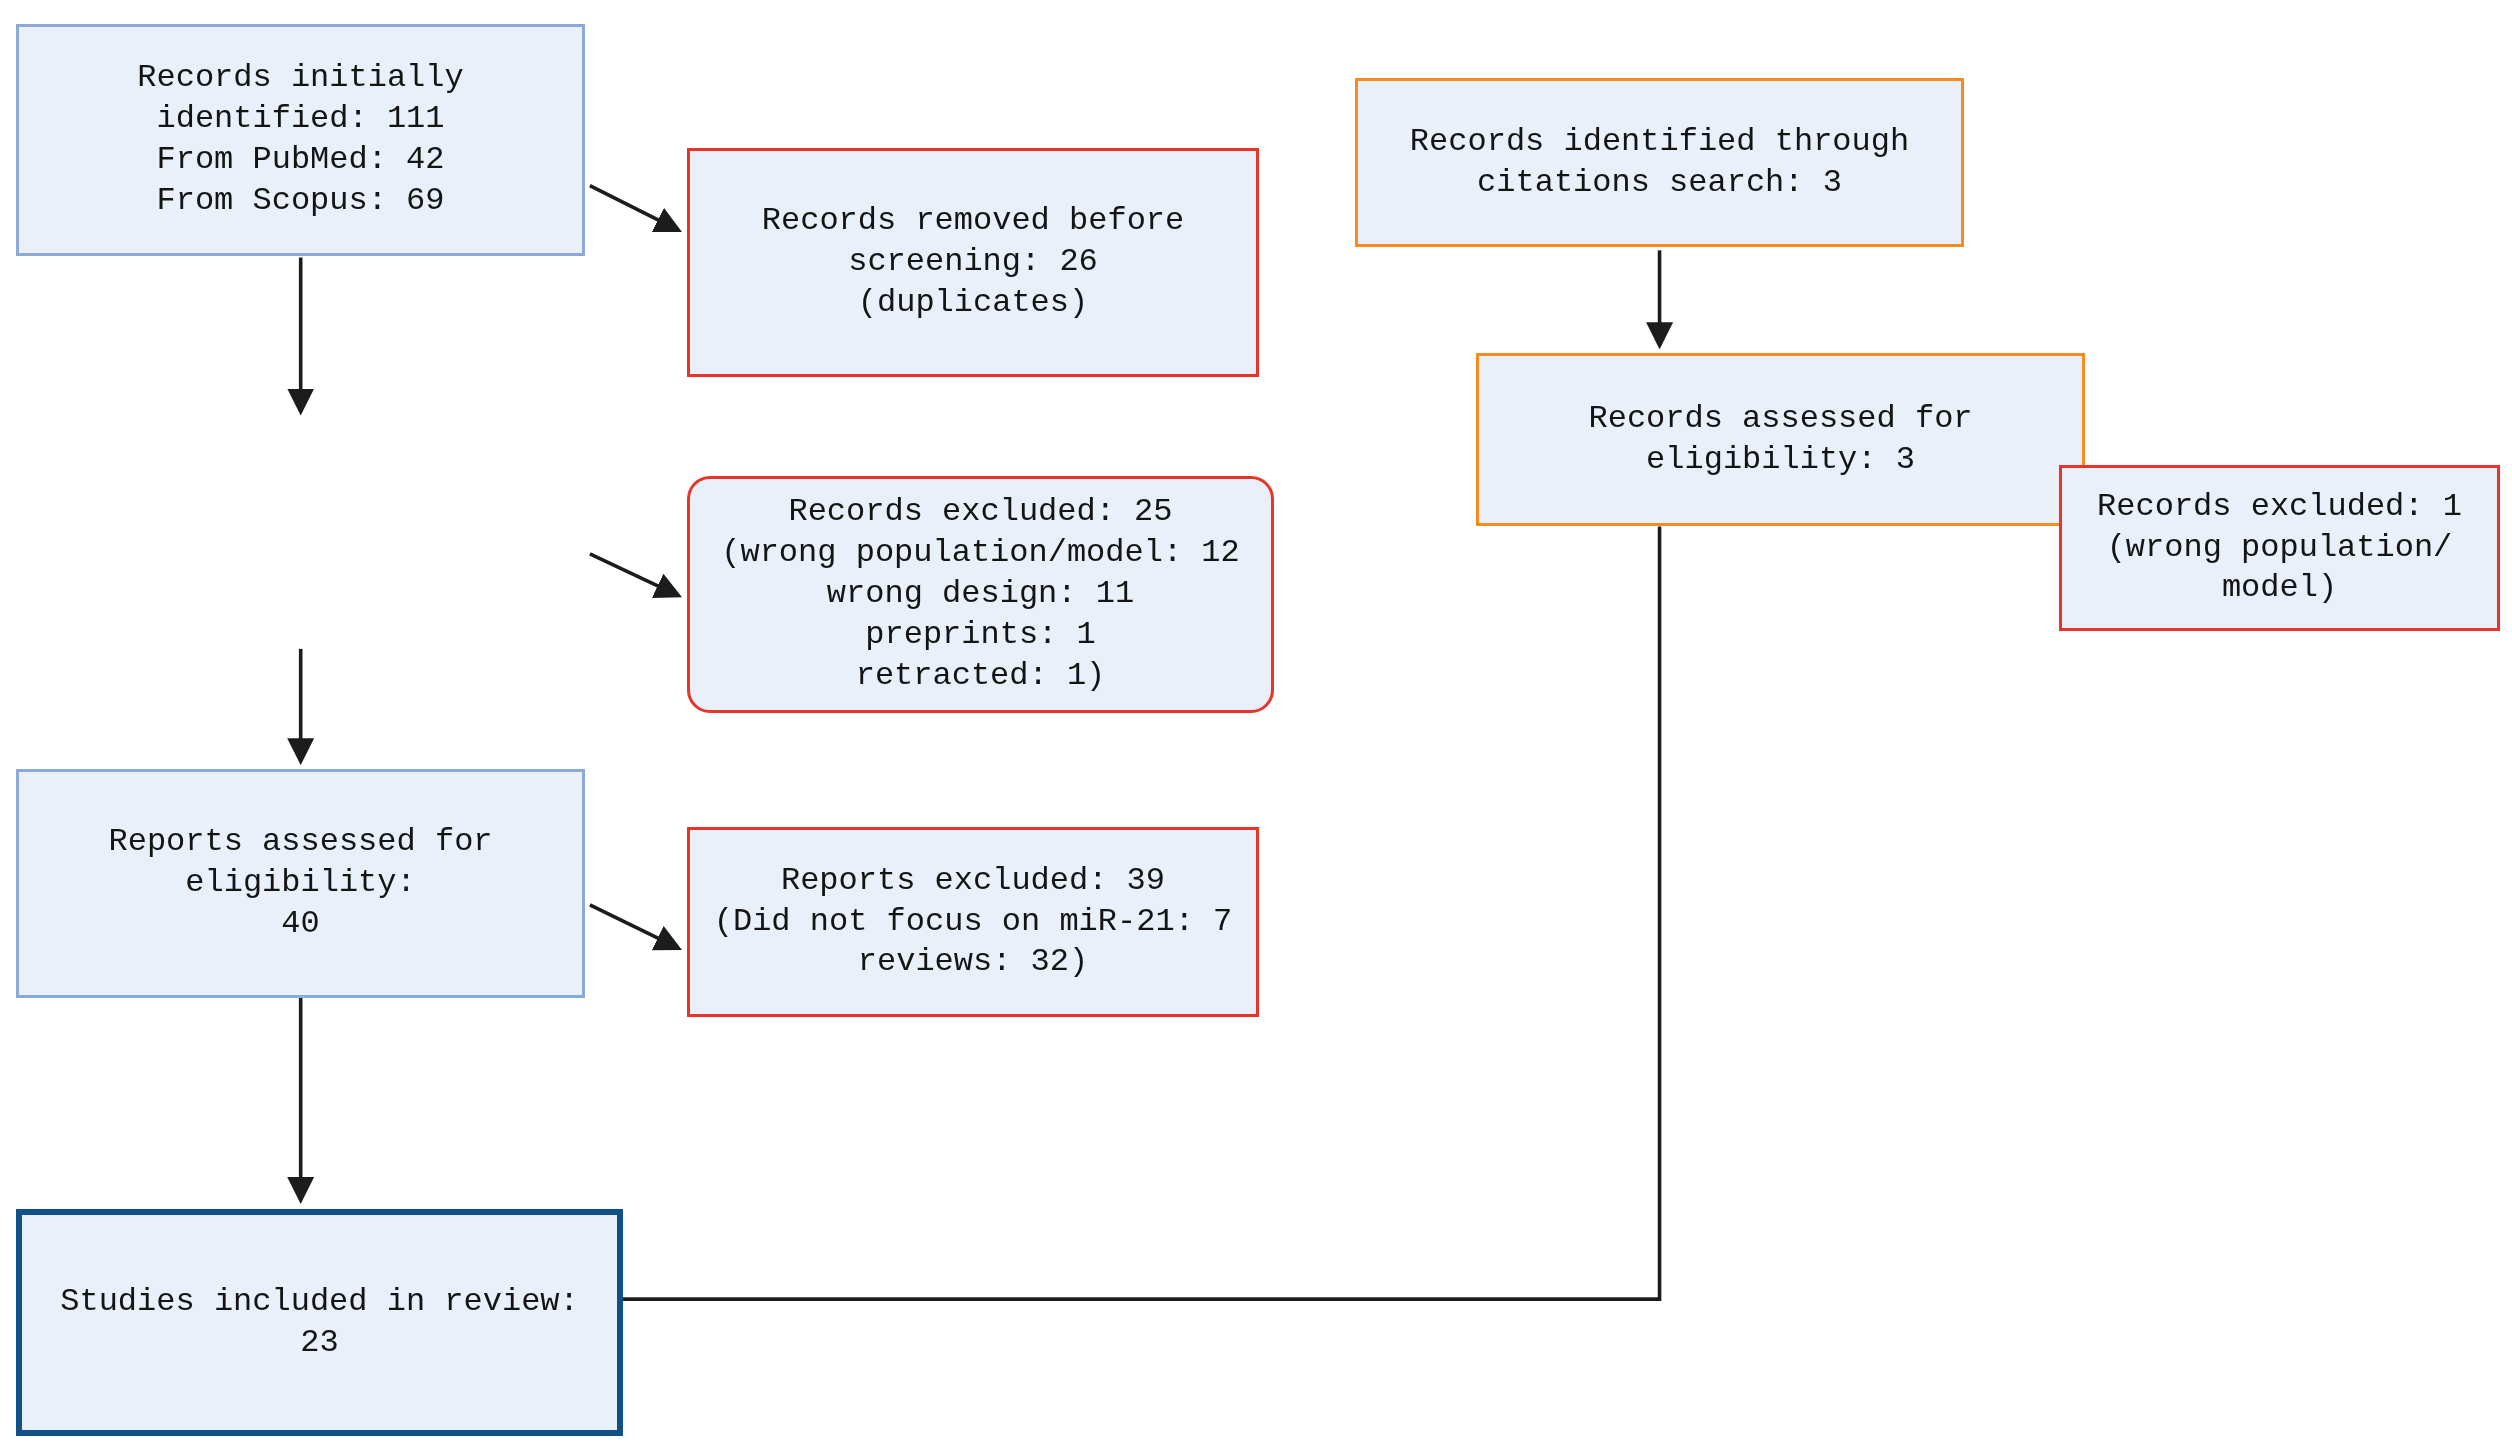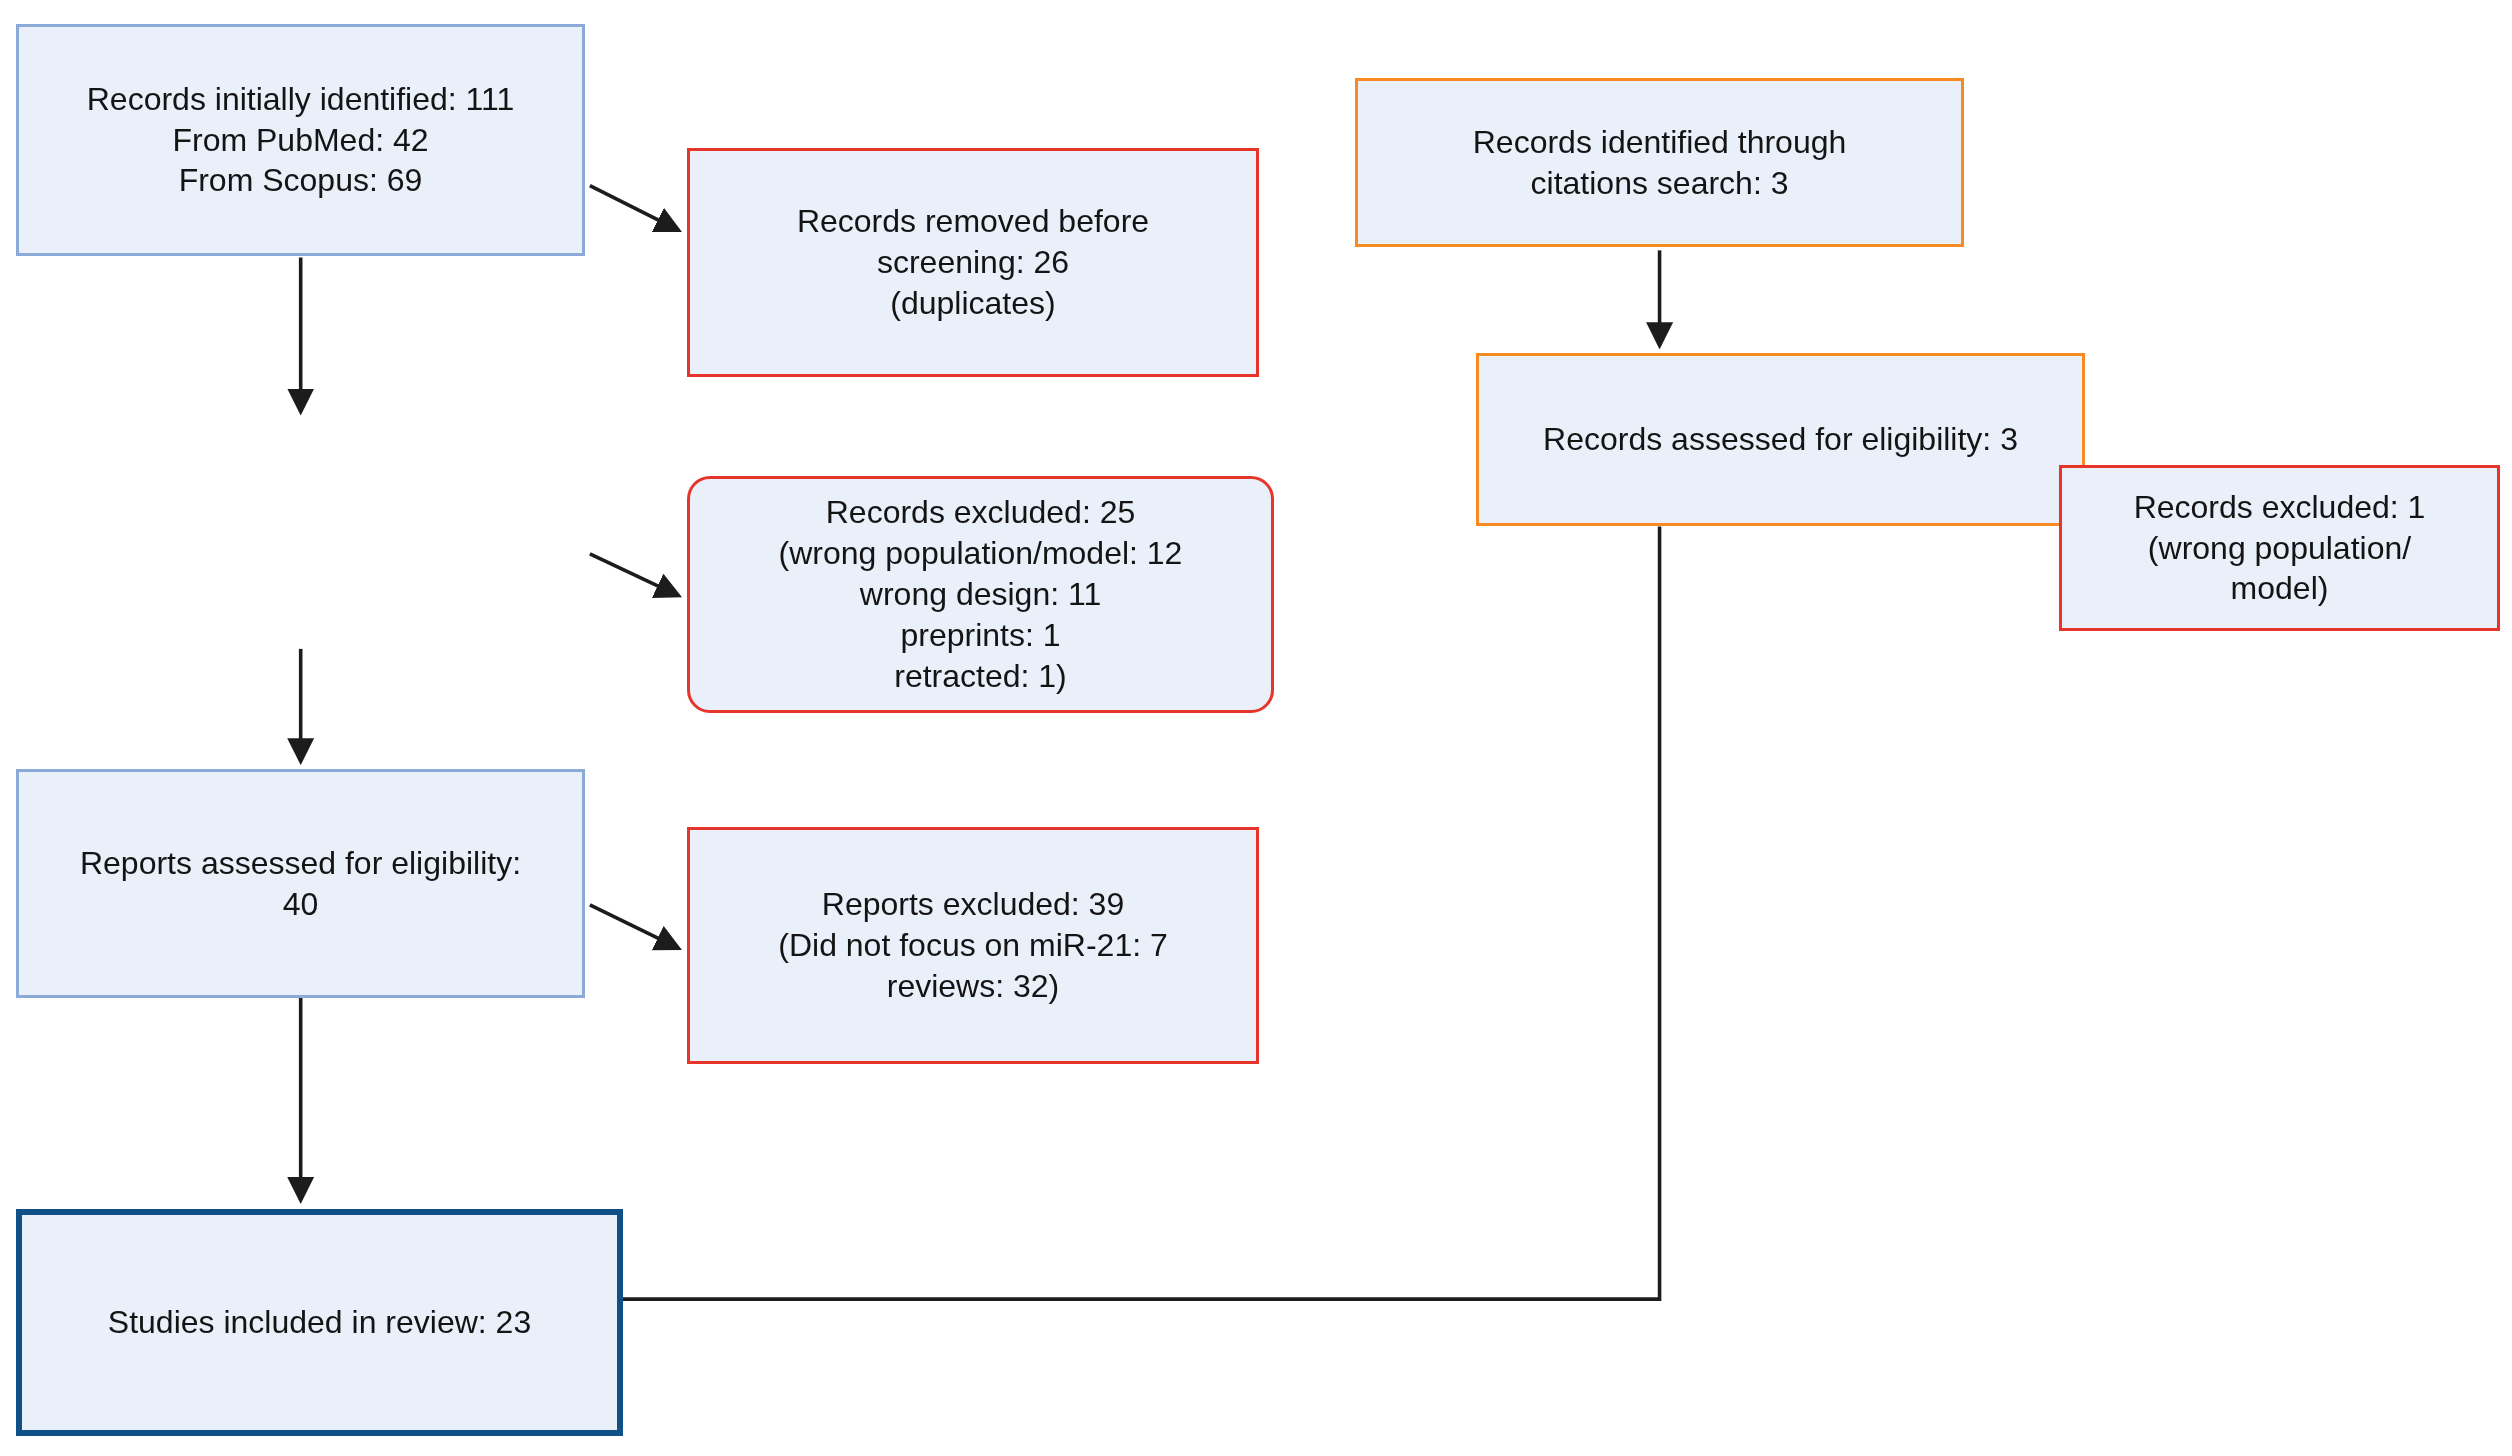--- a/index.html
+++ b/index.html
@@ -12,21 +12,21 @@
     --text:#141414;
     --background:#ffffff;
   }
   html,body{margin:0;padding:0;}
   body{background:var(--background);}
   #canvas{
     position:relative;
     width:2512px;
     height:1456px;
     background:var(--background);
-    font-family:Liberation Sans, sans-serif;
+    font-family:Liberation Mono, monospace;
     color:var(--text);
     overflow:hidden;
   }
   #arrow-layer{
     position:absolute;
     left:0;top:0;
     width:2512px;height:1456px;
     z-index:1;
   }
   #arrow-layer line, #arrow-layer polyline{
@@ -56,21 +56,21 @@
 
   
   #box-identified{ left:16px;  top:24px;   width:569px; height:232px; }
   #box-screened{   left:16px;  top:419px;  width:569px; height:229px; }
   #box-assessed{   left:16px;  top:769px; width:569px; height:229px; }
   #box-included{   left:16px;  top:1209px; width:607px; height:227px; }
 
   
   #box-removed{            left:687px; top:124px;  width:572px; height:229px;margin-top:24px; }
   #box-excluded-screening{ left:687px; top:476px;  width:587px; height:237px;border-radius:23px; }
-  #box-excluded-reports{   left:687px; top:827px; width:572px; height:237px; }
+  #box-excluded-reports{   left:687px; top:827px; width:572px; height:190px; }
 
   
   #box-citations{          left:1355px; top:78px; width:609px; height:169px; }
   #box-citations-assessed{ left:1430px; top:353px; width:609px; height:173px;margin-left:46px; }
   #box-citations-excluded{ left:2059px; top:465px; width:441px; height:166px; }
 </style>
 </head>
 <body>
 
 <div id="canvas">

